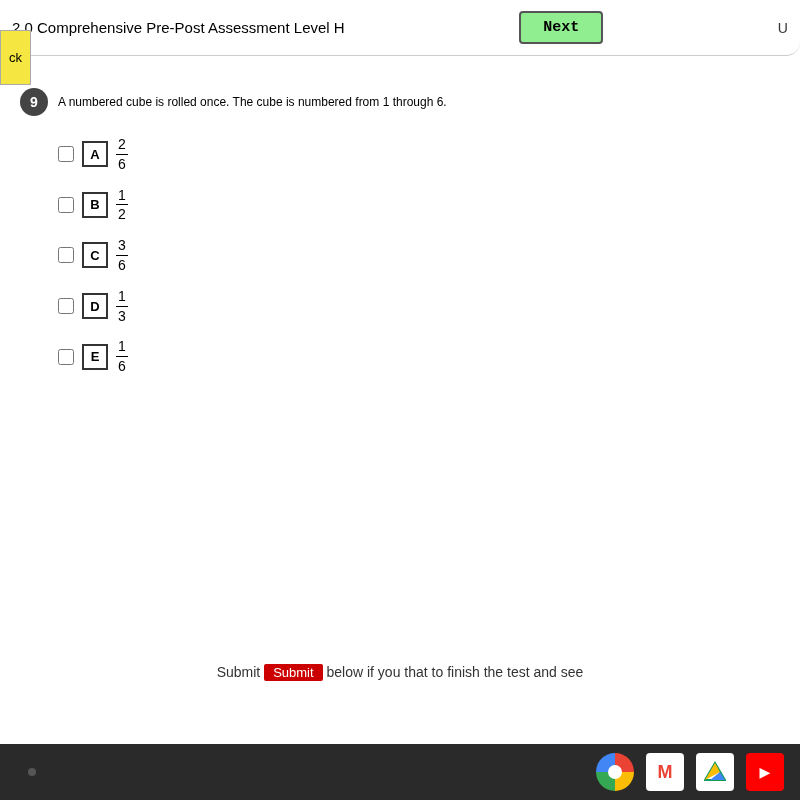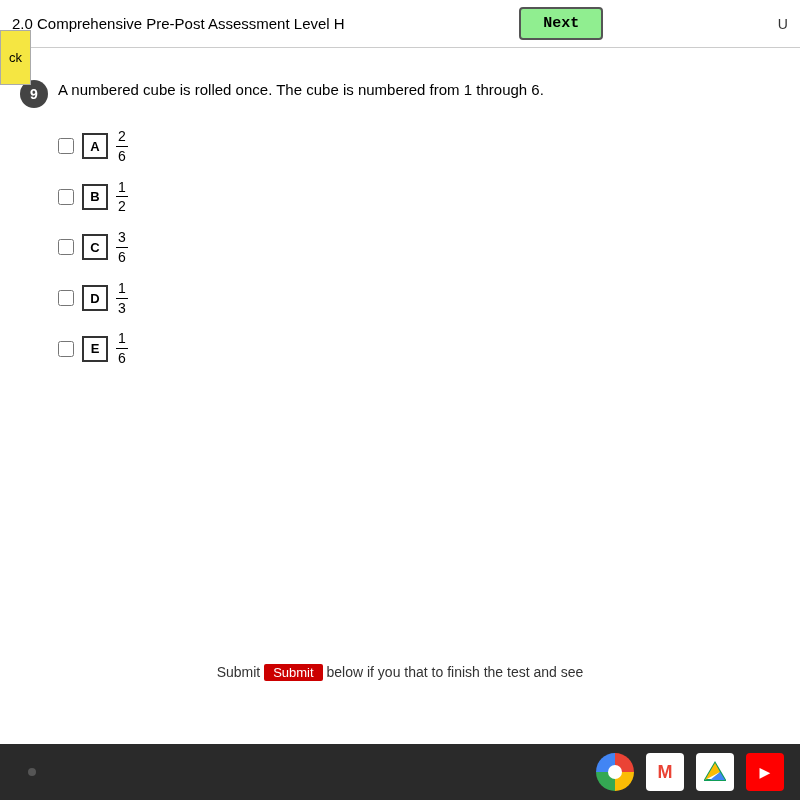--- a/index.html
+++ b/index.html
@@ -12,21 +12,22 @@
     }
 
     
     .top-bar {
       display: flex;
       align-items: center;
       justify-content: space-between;
       background: #fff;
       padding: 8px 12px;
       border-bottom: 1px solid #ccc;
-      height: 48px;
+      height: 56px;
+      border-radius: 14px;
     }
     .top-bar-left {
       display: flex;
       align-items: center;
       gap: 8px;
     }
     .title-text {
       font-size: 15px;
       font-weight: normal;
       color: #000;
@@ -66,23 +67,24 @@
       display: flex;
       align-items: center;
       justify-content: center;
       font-size: 14px;
       font-weight: bold;
       margin-right: 10px;
       flex-shrink: 0;
       margin-top: 2px;
     }
     .question-text {
-      font-size: 15px;
+      font-size: 12px;
       color: #000;
       line-height: 1.6;
+      margin-top: 7px;
     }
 
     
     .choices-container {
       margin-left: 38px;
       margin-top: 20px;
       display: flex;
       flex-direction: column;
       gap: 14px;
     }

